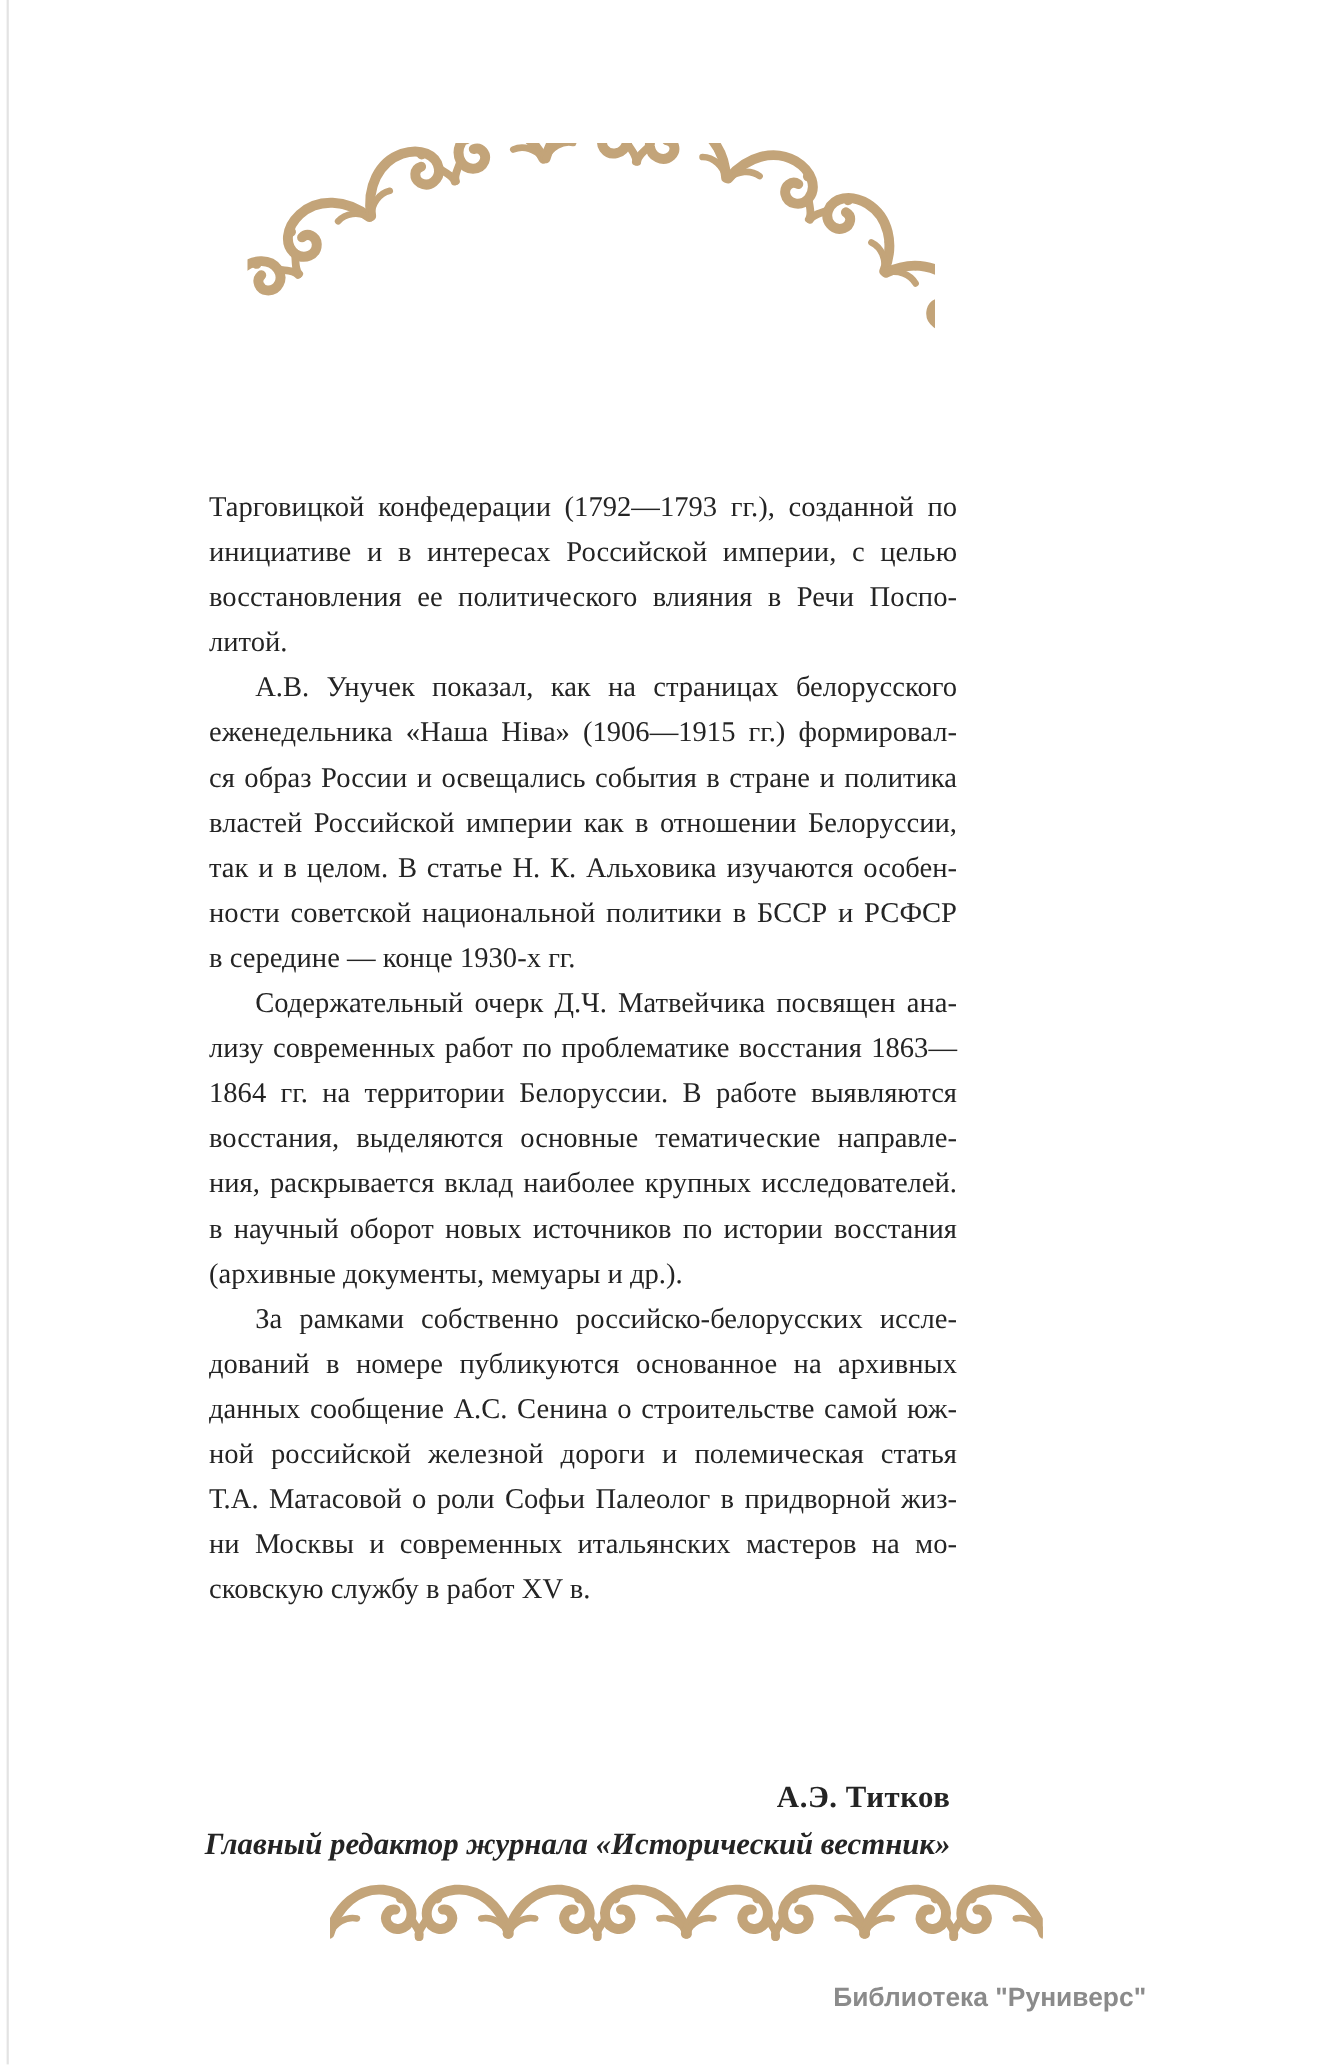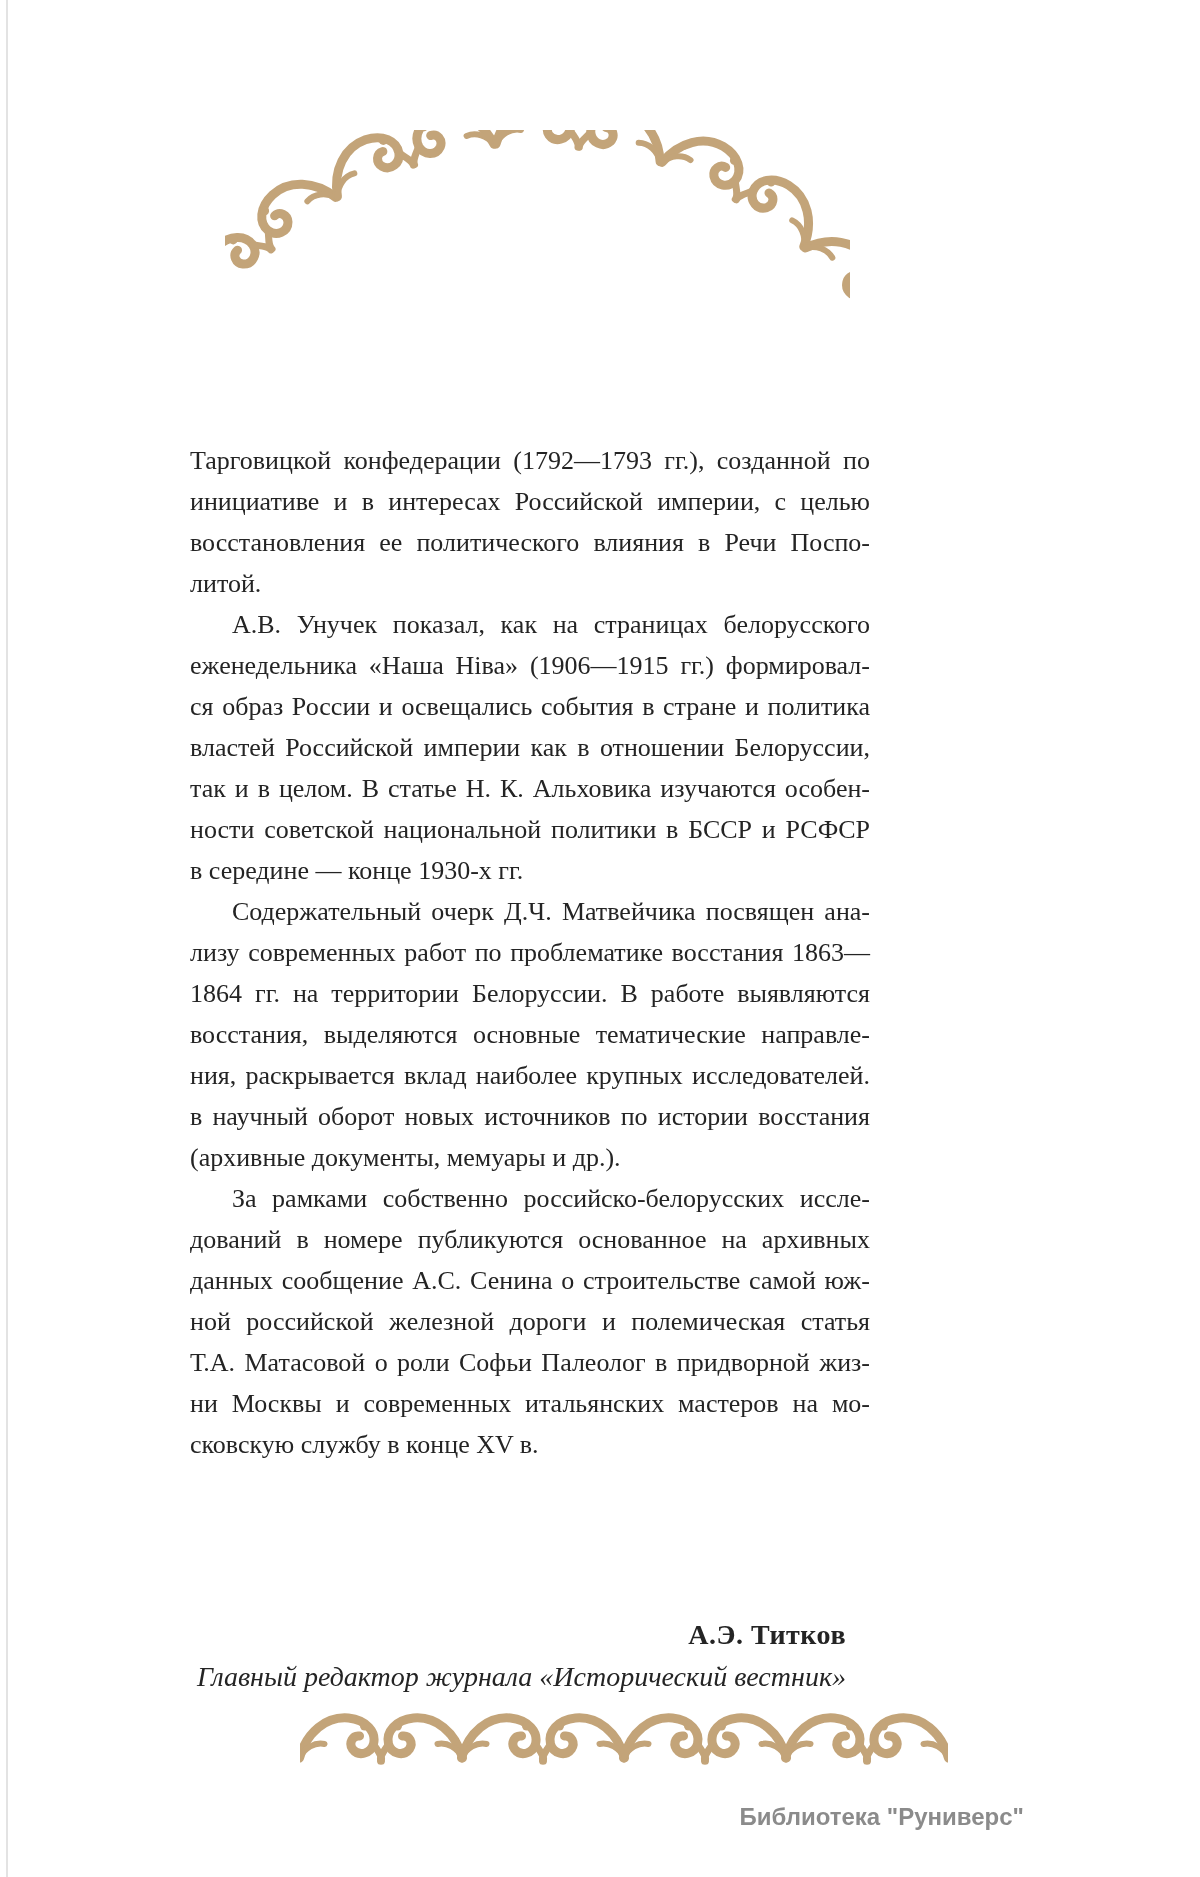--- a/index.html
+++ b/index.html
@@ -4,20 +4,21 @@
 <style>
   html, body { margin: 0; padding: 0; background: #ffffff; }
   .page {
     position: relative;
     width: 1176px;
     height: 1877px;
     background: #ffffff;
     overflow: hidden;
     font-family: "Liberation Serif", serif;
     color: #242424;
+    padding-left: 18px;
   }
   .edge-line {
     position: absolute;
     left: 6px; top: 0;
     width: 2px; height: 100%;
     background: #e3e3e3;
   }
   .ornament { position: absolute; }
   .ornament.top { left: 225px; top: 130px; }
   .ornament.bottom { left: 300px; top: 1708px; }
@@ -48,20 +49,21 @@
     font-weight: bold;
     font-size: 28px;
     line-height: 42px;
     letter-spacing: 0.5px;
     margin-top: 18px;
   }
   .sig-title {
     font-style: italic;
     font-size: 28px;
     line-height: 42px;
+    font-weight: bold;
   }
   .watermark {
     position: absolute;
     top: 1803px;
     right: 152px;
     font-family: "Liberation Sans", sans-serif;
     font-weight: bold;
     font-size: 24px;
     color: #8b8b8b;
   }
@@ -119,21 +121,21 @@
         <div class="line">в научный оборот новых источников по истории восстания</div>
         <div class="line last">(архивные документы, мемуары и др.).</div>
       </div>
       <div class="paragraph indent">
         <div class="line first">За рамками собственно российско-белорусских иссле-</div>
         <div class="line">дований в номере публикуются основанное на архивных</div>
         <div class="line">данных сообщение А.С. Сенина о строительстве самой юж-</div>
         <div class="line">ной российской железной дороги и полемическая статья</div>
         <div class="line">Т.А. Матасовой о роли Софьи Палеолог в придворной жиз-</div>
         <div class="line">ни Москвы и современных итальянских мастеров на мо-</div>
-        <div class="line last">сковскую службу в конце XV в.</div>
+        <div class="line last">сковскую службу в работ XV в.</div>
       </div>
     </div>
 
   <div class="signature">
     <div class="sig-name">А.Э. Титков</div>
     <div class="sig-title">Главный редактор журнала «Исторический вестник»</div>
   </div>
 
   <svg class="ornament bottom" width="648" height="62" viewBox="0 0 648 62" aria-hidden="true">
     <use href="#scrollUnit" transform="translate(40.5 54)"></use>

